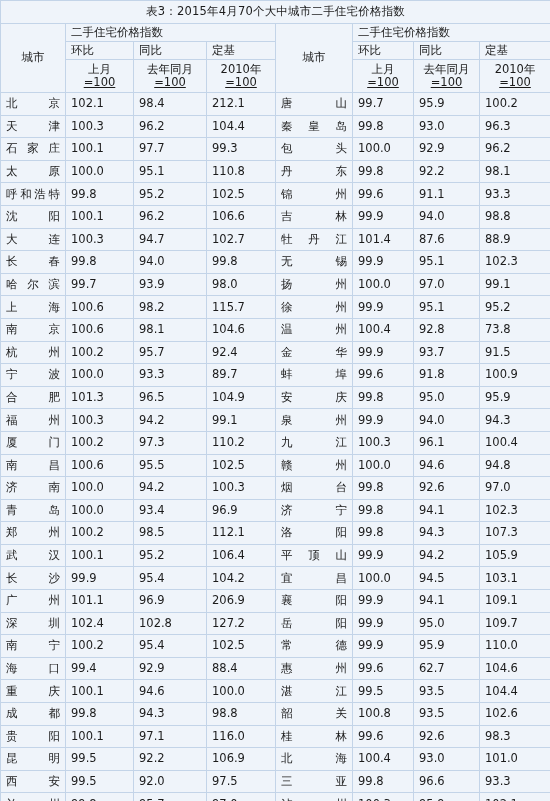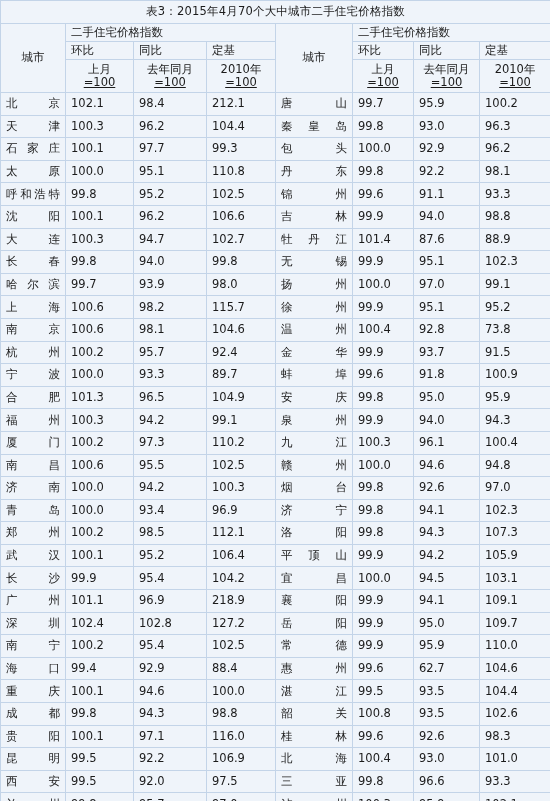--- a/index.html
+++ b/index.html
@@ -485,21 +485,21 @@
           <td class="num">100.0</td>
           <td class="num">94.5</td>
           <td class="num">103.1</td>
         </tr>
         <tr class="drow">
           <td class="city">
             <span>广州</span>
           </td>
           <td class="num">101.1</td>
           <td class="num">96.9</td>
-          <td class="num">218.9</td>
+          <td class="num">206.9</td>
           <td class="city">
             <span>襄阳</span>
           </td>
           <td class="num">99.9</td>
           <td class="num">94.1</td>
           <td class="num">109.1</td>
         </tr>
         <tr class="drow">
           <td class="city">
             <span>深圳</span>

